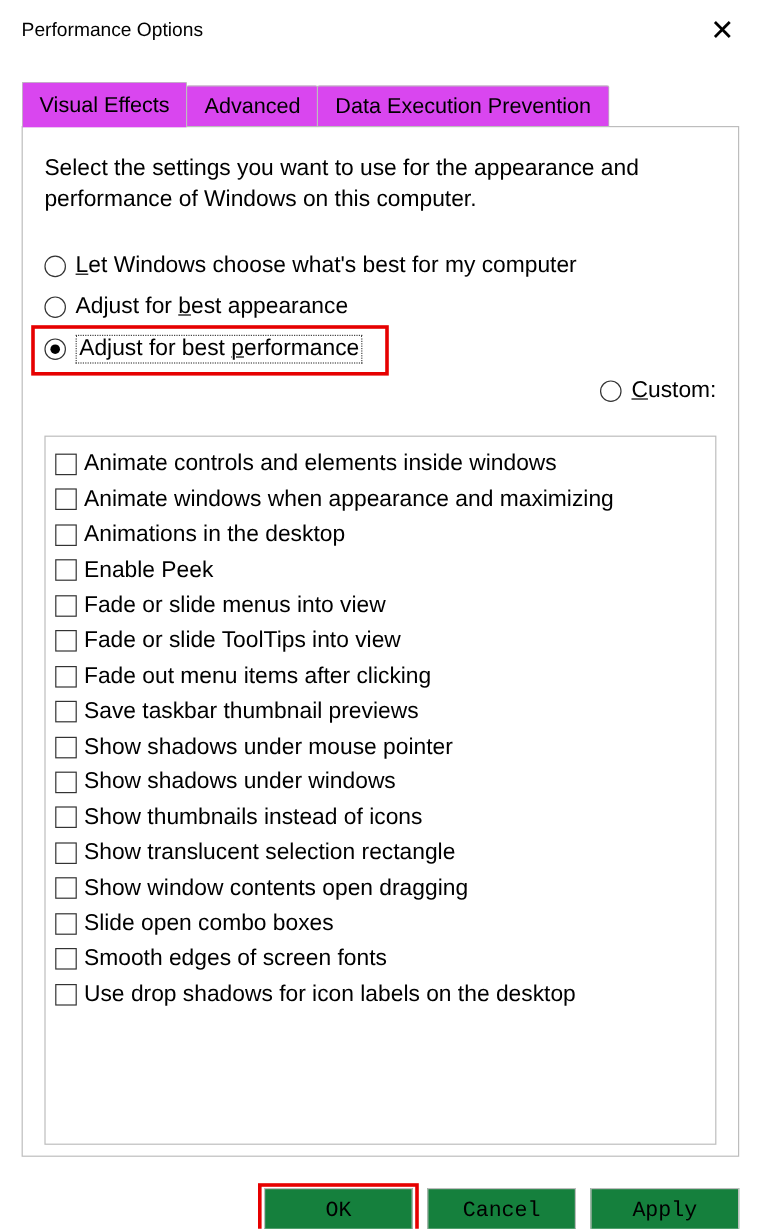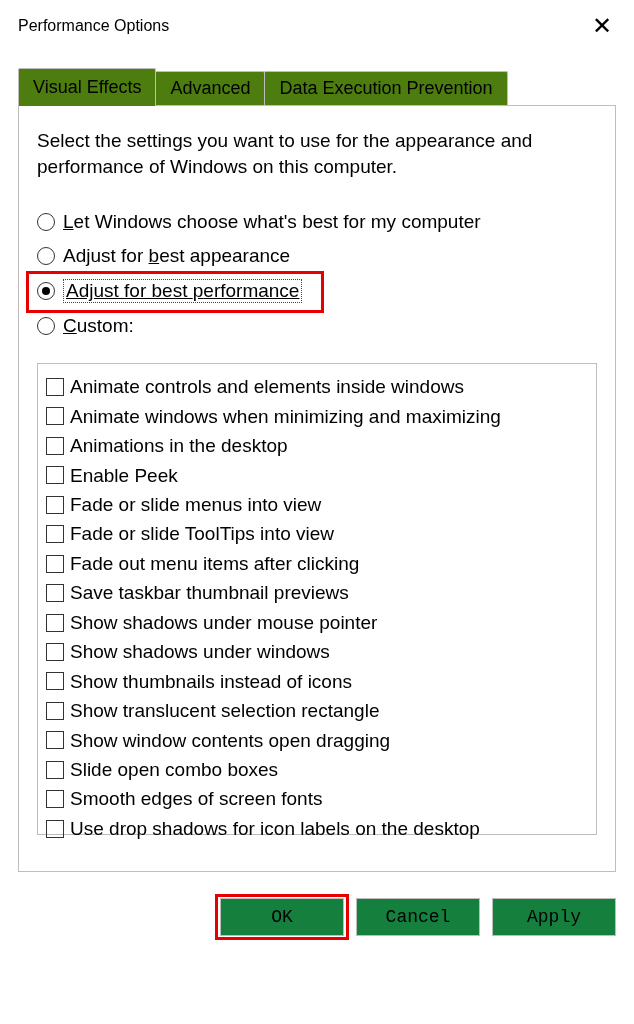--- a/index.html
+++ b/index.html
@@ -33,36 +33,36 @@
   display: flex;
   align-items: flex-end;
   position: relative;
   margin-top: 20px;
 }
 .tab {
   border: 1px solid #bdbdbd;
   border-bottom: none;
   padding: 6px 14px 6px 14px;
   font-size: 18px;
-  background: #4d7c0f;
+  background: #d946ef;
   cursor: pointer;
   position: relative;
   z-index: 1;
   border-radius: 2px 2px 0 0;
 }
 .tab + .tab { margin-left: -1px; }
 .tab.active {
   z-index: 3;
   padding-top: 8px;
   padding-bottom: 8px;
   margin-bottom: -1px;
 }
 .tabbody {
   border: 1px solid #bdbdbd;
-  padding: 22px 18px 36px 18px;
+  padding: 22px 18px 9px 18px;
   position: relative;
   z-index: 2;
 }
 .intro {
   font-size: 19px;
   line-height: 1.35;
   margin-bottom: 32px;
 }
 .radiolist { margin-bottom: 26px; }
 .radio-row {
@@ -86,35 +86,34 @@
 .radio.checked::after {
   content: "";
   width: 8px; height: 8px;
   background: #000;
   border-radius: 50%;
 }
 .ul1 { text-decoration: underline; text-decoration-thickness: 1px; }
 .dotted-focus {
   border: 1px dotted #444;
   padding: 0 2px;
-  text-decoration: underline;
 }
 .highlight-red {
   border: 3px solid #e60000;
   position: absolute;
   pointer-events: none;
 }
 .hl-radio {
   left: 26px; top: 271px;
   width: 298px; height: 42px;
 }
 .checklist {
   border: 1px solid #bdbdbd;
   padding: 8px 8px 44px 8px;
-  height: 472px;
+  height: 591px;
 }
 .check-row {
   display: flex;
   align-items: center;
   gap: 6px;
   font-size: 19px;
   line-height: 1.55;
   cursor: pointer;
 }
 .chk {
@@ -170,34 +169,34 @@
         <span><span class="ul1">L</span><span>et Windows choose what's best for my computer</span></span>
       </div>
       <div class="radio-row">
         <span class="radio"></span>
         <span><span>Adjust for </span><span class="ul1">b</span><span>est appearance</span></span>
       </div>
       <div class="radio-row">
         <span class="radio checked"></span>
         <span class="dotted-focus"><span>Adjust for best </span><span class="ul1">p</span><span>erformance</span></span>
       </div>
-      <div class="radio-row" style="margin-bottom:6px;">
+      <div class="radio-row" style="margin-bottom:6px;justify-content:flex-end;">
         <span class="radio"></span>
         <span><span class="ul1">C</span><span>ustom:</span></span>
       </div>
     </div>
 
     <div class="checklist">
       <div class="check-row">
           <span class="chk"></span>
           <span>Animate controls and elements inside windows</span>
         </div>
       <div class="check-row">
           <span class="chk"></span>
-          <span>Animate windows when minimizing and maximizing</span>
+          <span>Animate windows when appearance and maximizing</span>
         </div>
       <div class="check-row">
           <span class="chk"></span>
           <span>Animations in the desktop</span>
         </div>
       <div class="check-row">
           <span class="chk"></span>
           <span>Enable Peek</span>
         </div>
       <div class="check-row">

